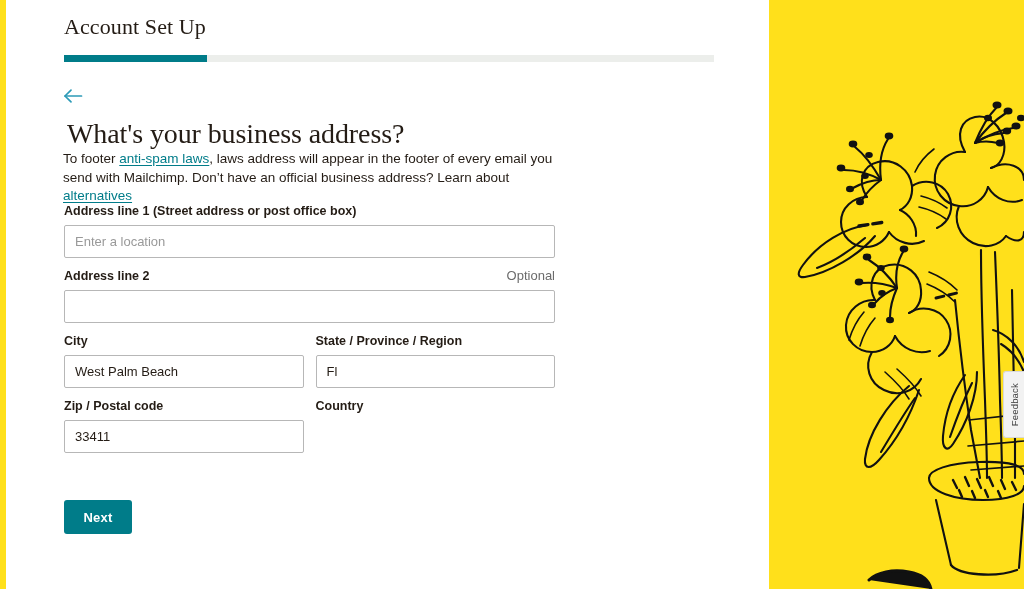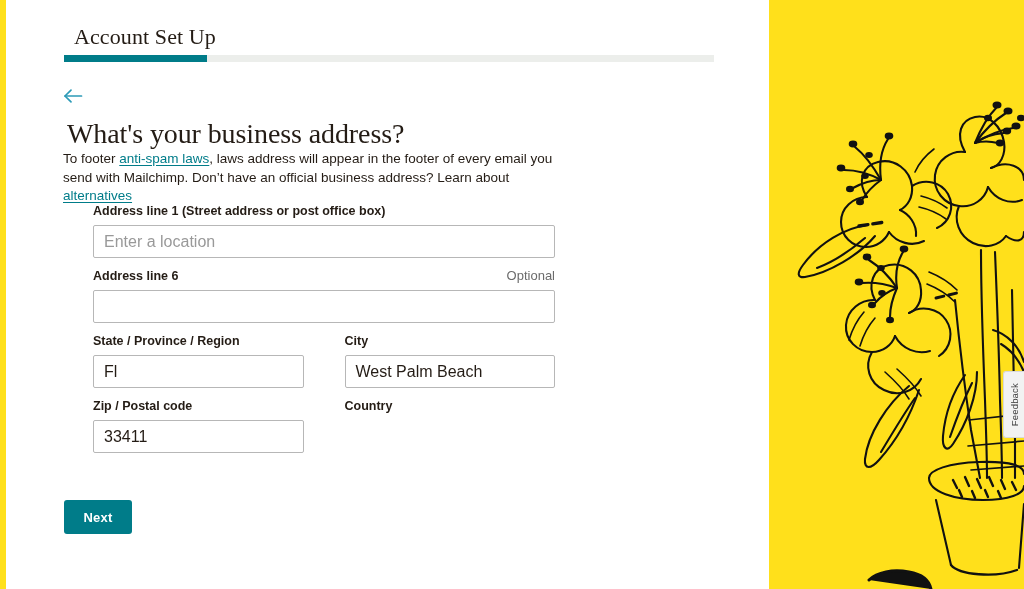--- a/index.html
+++ b/index.html
@@ -51,21 +51,21 @@
   
   .setup-title {
     position: absolute;
     left: 64px;
     top: 14px;
     font-family: "Liberation Serif", serif;
     font-size: 22px;
     font-weight: 400;
     letter-spacing: 0.1px;
     color: #241c15;
-    margin: 10px;
+    margin: 0;
     text-align: right;
   }
   .progress-track {
     position: absolute;
     left: 64px;
     top: 55px;
     width: 650px;
     height: 7px;
     background: #eceeeb;
     border-radius: 0;
@@ -131,21 +131,20 @@
     width: 491px;
   }
   .field-row {
     display: flex;
     gap: 12px;
     margin-bottom: 10px;
   }
   .field {
     display: flex;
     flex-direction: column;
-    margin-left: 29px;
   }
   .field.full { width: 491px; }
   .field.half { width: 239.5px; }
 
   .label-line {
     display: flex;
     align-items: baseline;
     justify-content: space-between;
     margin-bottom: 6px;
   }
@@ -163,21 +162,21 @@
   }
 
   .input-box {
     height: 33px;
     border: 1px solid #b7b7b7;
     background: #ffffff;
     border-radius: 2px;
     display: flex;
     align-items: center;
     padding: 0 10px;
-    font-size: 16px;
+    font-size: 13px;
     color: #241c15;
     font-family: "Liberation Sans", sans-serif;
     position: relative;
   }
   .input-box .placeholder { color: #999999; }
   .input-box .value { color: #241c15; }
 
   .select-box {
     justify-content: space-between;
   }
@@ -283,44 +282,44 @@
           </div>
           <div class="input-box">
             <span class="placeholder">Enter a location</span>
           </div>
         </div>
       </div>
 
       <div class="field-row">
         <div class="field full">
           <div class="label-line">
-            <span class="field-label">Address line 6</span>
+            <span class="field-label">Address line 2</span>
             <span class="optional-tag">Optional</span>
           </div>
           <div class="input-box">
             <span class="value"></span>
           </div>
         </div>
       </div>
 
       <div class="field-row">
         <div class="field half">
           <div class="label-line">
+            <span class="field-label">City</span>
+          </div>
+          <div class="input-box">
+            <span class="value">West Palm Beach</span>
+          </div>
+        </div>
+        <div class="field half">
+          <div class="label-line">
             <span class="field-label">State / Province / Region</span>
           </div>
           <div class="input-box">
             <span class="value">Fl</span>
-          </div>
-        </div>
-        <div class="field half">
-          <div class="label-line">
-            <span class="field-label">City</span>
-          </div>
-          <div class="input-box">
-            <span class="value">West Palm Beach</span>
           </div>
         </div>
       </div>
 
       <div class="field-row">
         <div class="field half">
           <div class="label-line">
             <span class="field-label">Zip / Postal code</span>
           </div>
           <div class="input-box">

